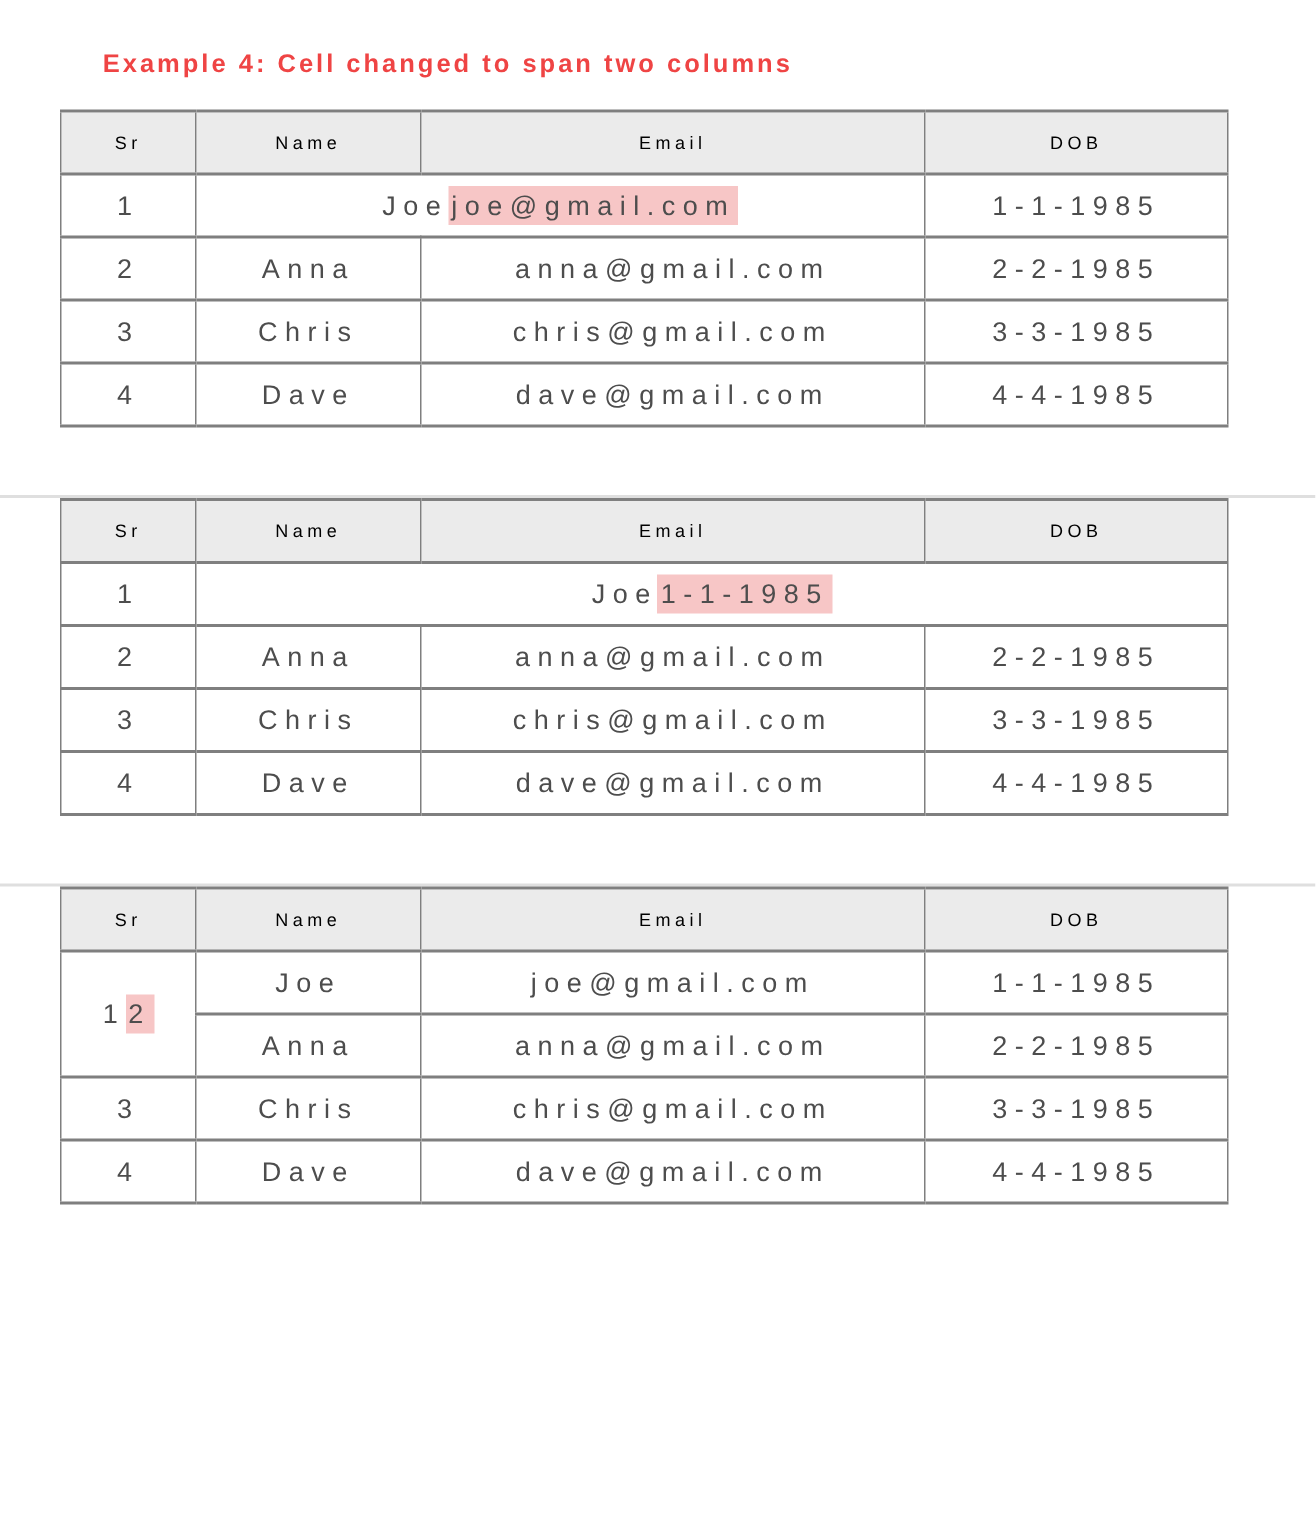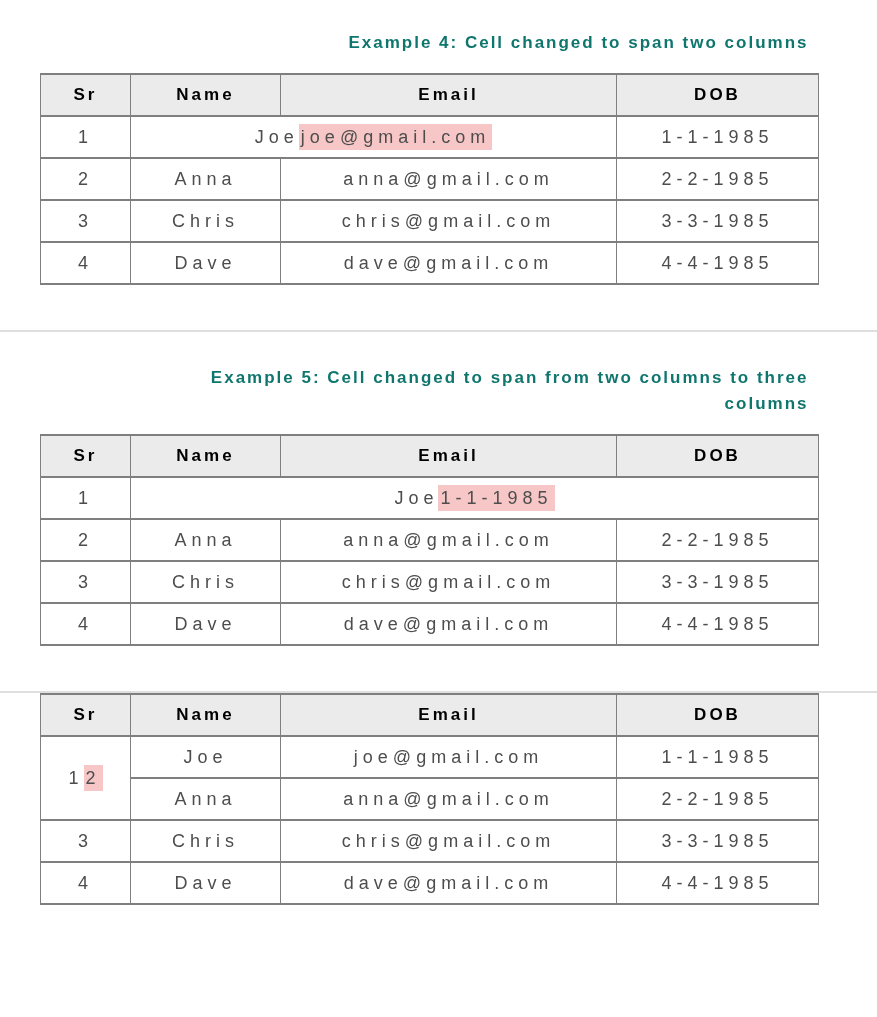--- a/index.html
+++ b/index.html
@@ -7,26 +7,26 @@
     padding: 0;
     background: #ffffff;
     font-family: "Liberation Sans", sans-serif;
   }
   body {
     width: 877px;
     height: 1017px;
     overflow: hidden;
   }
   .example-title {
-    text-align: right;
+    text-align: left;
     font-weight: bold;
     font-size: 17px;
     line-height: 26px;
     letter-spacing: 2px;
-    color: #0f766e;
+    color: #ef4444;
     max-width: 740px;
     margin-left: auto;
     margin-right: auto;
   }
   .title-first { margin-top: 30px; margin-bottom: 17px; }
   .title-mid   { margin-top: 33px; margin-bottom: 17px; }
   .divider {
     border: 0;
     border-top: 2px solid var(--divider, #dfdfdf);
     margin: 45px 0 0 0;
@@ -45,22 +45,22 @@
     border-bottom: 2px solid var(--border, #7f7f7f);
     height: 40px;
     padding: 0;
     text-align: center;
     vertical-align: middle;
     white-space: nowrap;
     overflow: hidden;
   }
   table.demo th {
     background: var(--header-bg, #ebebeb);
-    font-weight: bold;
-    font-size: 17px;
+    font-weight: normal;
+    font-size: 12px;
     letter-spacing: 3px;
     color: #000000;
   }
   table.demo td {
     font-size: 18px;
     letter-spacing: 5px;
     color: #4d4d4d;
     background: #ffffff;
   }
   .hl {
@@ -111,24 +111,20 @@
       <td>dave@gmail.com</td>
       <td>4-4-1985</td>
     </tr>
   </tbody>
     </table>
 </div>
 
 <hr class="divider">
 
 <div class="section">
-  <div class="example-title title-mid">
-    <div>Example 5: Cell changed to span from two columns to three</div>
-    <div>columns</div>
-  </div>
 
   <table class="demo">
     <colgroup>
       <col style="width:90px">
         <col style="width:150px">
         <col style="width:336px">
         <col style="width:202px">
     </colgroup>
     <tbody>
         <tr>

